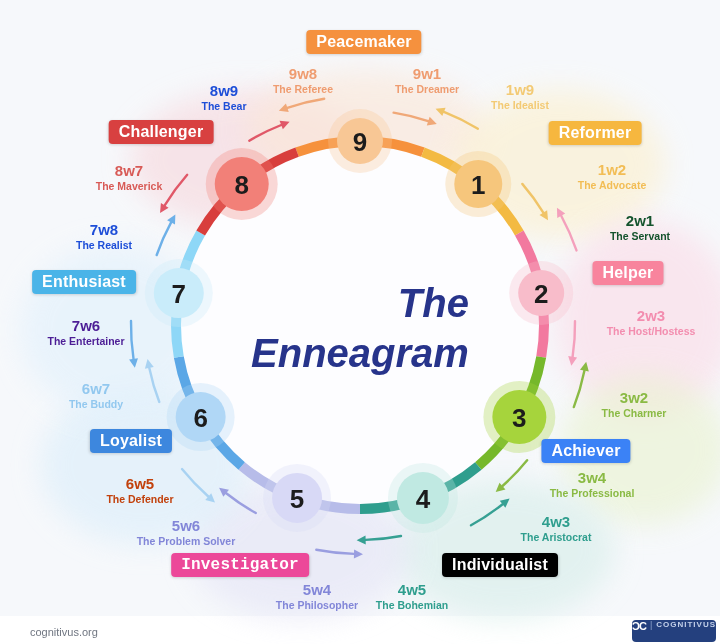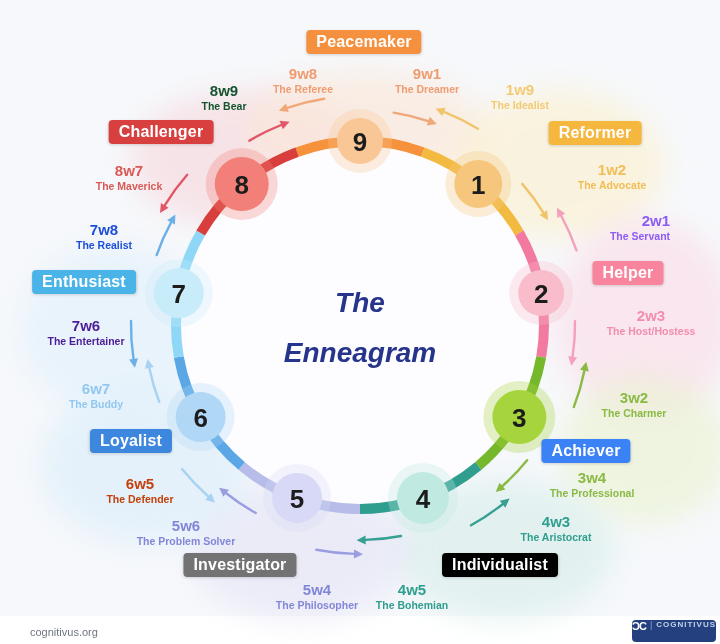--- a/index.html
+++ b/index.html
@@ -7,21 +7,21 @@
   #canvas{position:relative;width:720px;height:644px;overflow:hidden;background:#f6f8fb;}
   #footer-strip{position:absolute;left:0;top:616px;width:720px;height:28px;background:#ffffff;}
   #diagram-svg{position:absolute;left:0;top:0;}
   .badge{position:absolute;transform:translate(-50%,-50%);color:#fff;font-weight:bold;
          font-size:16px;padding:3px 10px;border-radius:4px;white-space:nowrap;
          box-shadow:0 1px 3px rgba(0,0,0,.15);letter-spacing:.2px;}
   .wing{position:absolute;transform:translate(-50%,-50%);text-align:center;white-space:nowrap;line-height:1.15;}
   .wing .code{font-size:15px;font-weight:bold;}
   .wing .name{font-size:10.5px;font-weight:bold;margin-top:1px;}
   .title{position:absolute;left:360px;top:328px;transform:translate(-50%,-50%);
-         text-align:center;font-weight:bold;font-style:italic;font-size:28px;line-height:50px;white-space:nowrap;}
+         text-align:right;font-weight:bold;font-style:italic;font-size:40px;line-height:50px;white-space:nowrap;}
   .site{position:absolute;left:30px;top:626px;font-size:11px;color:#6f7580;}
   .logo{position:absolute;left:632px;top:620px;width:84px;height:22px;border-radius:4px;
         display:flex;align-items:flex-start;justify-content:center;gap:4px;}
   .logo .glyph{color:#ffffff;font-weight:bold;font-size:11px;letter-spacing:-1px;}
   .logo .divider{color:#8fa3cc;font-size:9px;}
   .logo .brand{color:#c3d0ea;font-size:8px;letter-spacing:1px;font-weight:bold;}
 </style>
 </head>
 <body>
 
@@ -124,53 +124,53 @@
         <text x="241.72707981767672" y="185.04782246610807" text-anchor="middle" dominant-baseline="central" font-size="26" font-weight="bold" fill="#1c1c1c" font-family="&quot;Liberation Sans&quot;,sans-serif">8</text>
       </g>
   </svg>
 
   <div id="labels-layer">
       <div class="badge" style="left: 364px; top: 42px; background: rgb(245, 145, 62);">Peacemaker</div>
       <div class="badge" style="left: 595px; top: 133px; background: rgb(246, 183, 63);">Reformer</div>
       <div class="badge" style="left: 628px; top: 273px; background: rgb(248, 132, 157);">Helper</div>
       <div class="badge" style="left: 586px; top: 439px; background: #3b82f6; margin-top: 12px;">Achiever</div>
       <div class="badge" style="left: 500px; top: 565px; background: #000000;">Individualist</div>
-      <div class="badge" style="left: 240px; top: 565px; background: #737373;">Investigator</div>
+      <div class="badge" style="left: 240px; top: 565px; background: #ec4899; font-family: Liberation Mono, monospace;">Investigator</div>
       <div class="badge" style="left: 131px; top: 441px; background: rgb(61, 135, 222);">Loyalist</div>
       <div class="badge" style="left: 84px; top: 282px; background: rgb(74, 180, 232);">Enthusiast</div>
       <div class="badge" style="left: 161px; top: 132px; background: rgb(216, 64, 64);">Challenger</div>
       <div class="wing" style="left: 303px; top: 80px; color: rgb(239, 156, 112);">
         <div class="code">9w8</div>
         <div class="name">The Referee</div>
       </div>
       <div class="wing" style="left: 427px; top: 80px; color: rgb(239, 156, 112);">
         <div class="code">9w1</div>
         <div class="name">The Dreamer</div>
       </div>
-      <div class="wing" style="left: 224px; top: 97px; color: #14532d;">
+      <div class="wing" style="left: 224px; top: 97px; color: #1d4ed8;">
         <div class="code">8w9</div>
         <div class="name">The Bear</div>
       </div>
       <div class="wing" style="left: 520px; top: 96px; color: rgb(243, 202, 116);">
         <div class="code">1w9</div>
         <div class="name">The Idealist</div>
       </div>
       <div class="wing" style="left: 129px; top: 177px; color: rgb(216, 90, 86);">
         <div class="code">8w7</div>
         <div class="name">The Maverick</div>
       </div>
       <div class="wing" style="left: 612px; top: 176px; color: rgb(242, 189, 85);">
         <div class="code">1w2</div>
         <div class="name">The Advocate</div>
       </div>
       <div class="wing" style="left: 104px; top: 236px; color: #1d4ed8;">
         <div class="code">7w8</div>
         <div class="name">The Realist</div>
       </div>
-      <div class="wing" style="left: 640px; top: 227px; color: #8b5cf6; text-align: right;">
+      <div class="wing" style="left: 640px; top: 227px; color: #14532d;">
         <div class="code">2w1</div>
         <div class="name">The Servant</div>
       </div>
       <div class="wing" style="left: 86px; top: 332px; color: #4c1d95; text-align: center;">
         <div class="code">7w6</div>
         <div class="name">The Entertainer</div>
       </div>
       <div class="wing" style="left: 651px; top: 322px; color: rgb(243, 141, 175);">
         <div class="code">2w3</div>
         <div class="name">The Host/Hostess</div>

